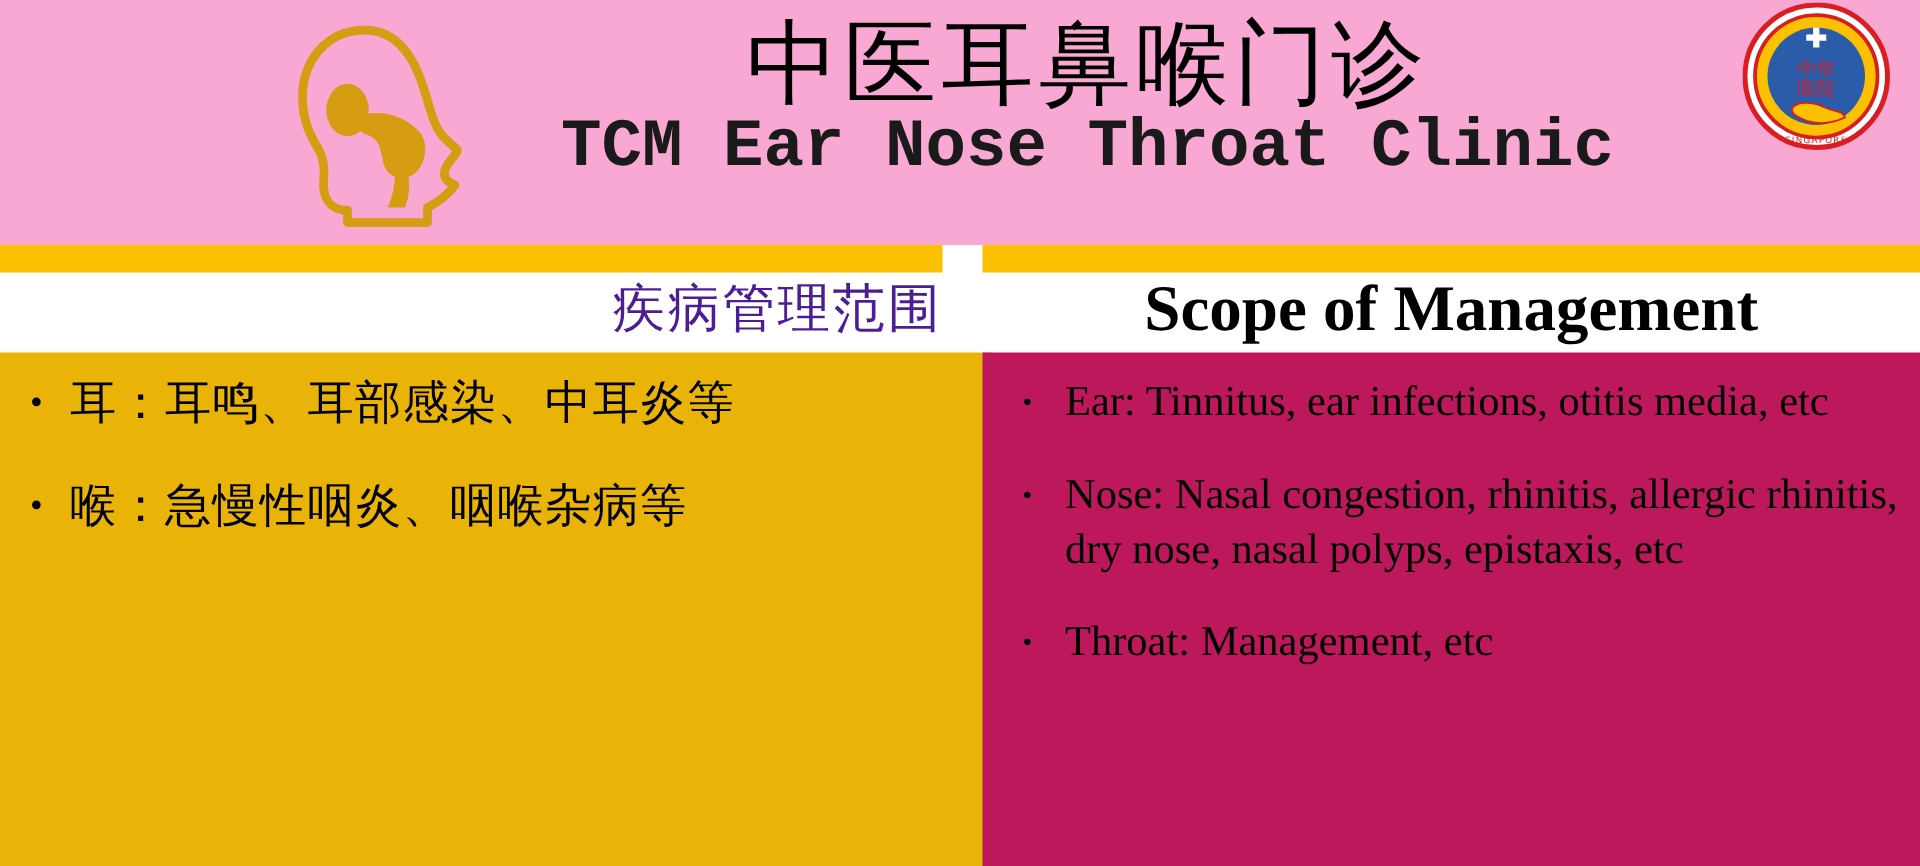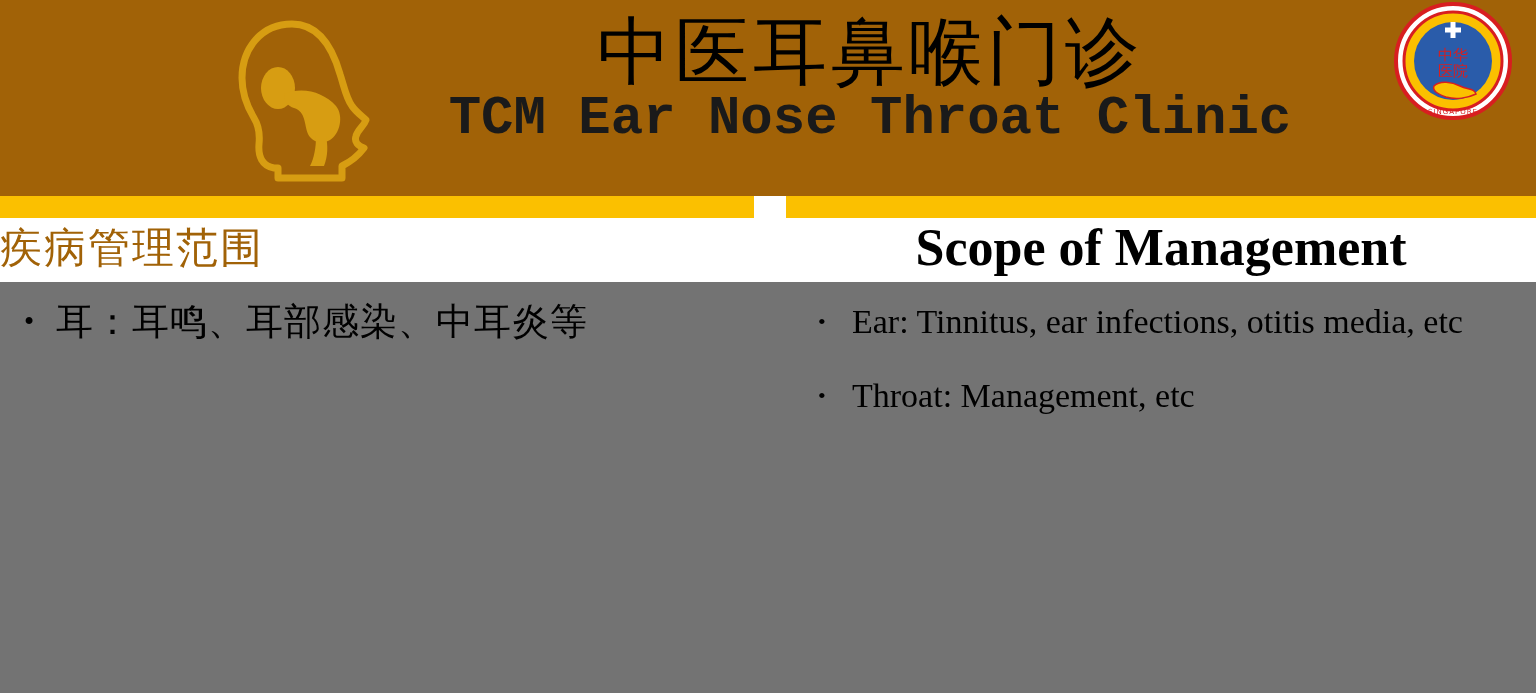--- a/index.html
+++ b/index.html
@@ -19,21 +19,21 @@
     width: 1536px;
     height: 693px;
     background: #ffffff;
   }
 
   
   .header {
     position: relative;
     height: 196px;
     width: 100%;
-    background: #a16207;
+    background: #f9a8d4;
   }
   .head-logo {
     position: absolute;
     left: 232px;
     top: 16px;
     width: 160px;
     height: 170px;
   }
   .title-block {
     position: absolute;
@@ -99,25 +99,25 @@
     top: 218px;
     left: 0;
     width: 100%;
     height: 62px;
   }
   .heading-cn {
     position: absolute;
     left: 0;
     top: 0;
     width: 754px;
-    text-align: left;
+    text-align: right;
     font-family: Liberation Serif, serif;
     font-size: 42px;
     line-height: 60px;
-    color: #a16207;
+    color: #4c1d95;
     letter-spacing: 2px;
   }
   .heading-en {
     position: absolute;
     left: 786px;
     top: 0;
     width: 750px;
     text-align: center;
     font-family: "Liberation Serif", serif;
     font-weight: 700;
@@ -126,31 +126,31 @@
     color: #000000;
   }
 
   
   .panel-left {
     position: absolute;
     left: 0;
     top: 282px;
     width: 793px;
     height: 411px;
-    background: #737373;
+    background: #eab308;
     box-sizing: border-box;
     padding: 16px 10px 0 4px;
   }
   .panel-right {
     position: absolute;
     left: 786px;
     top: 282px;
     width: 750px;
     height: 411px;
-    background: #737373;
+    background: #be185d;
     box-sizing: border-box;
     padding: 18px 4px 0 10px;
   }
 
   ul.bullets {
     list-style: none;
     margin: 0;
     padding: 0;
   }
   ul.bullets li {
@@ -235,23 +235,25 @@
   </div>
 
   <div class="headings">
     <div class="heading-cn">疾病管理范围</div>
     <div class="heading-en">Scope of Management</div>
   </div>
 
   <div class="panel-left">
     <ul class="bullets">
       <li>耳：耳鸣、耳部感染、中耳炎等</li>
+      <li>喉：急慢性咽炎、咽喉杂病等</li>
     </ul>
   </div>
 
   <div class="panel-right">
     <ul class="bullets">
       <li>Ear: Tinnitus, ear infections, otitis media, etc</li>
+      <li>Nose: Nasal congestion, rhinitis, allergic rhinitis, dry nose, nasal polyps, epistaxis, etc</li>
       <li>Throat: Management, etc</li>
     </ul>
   </div>
 
 </div>
 
 </body></html>

